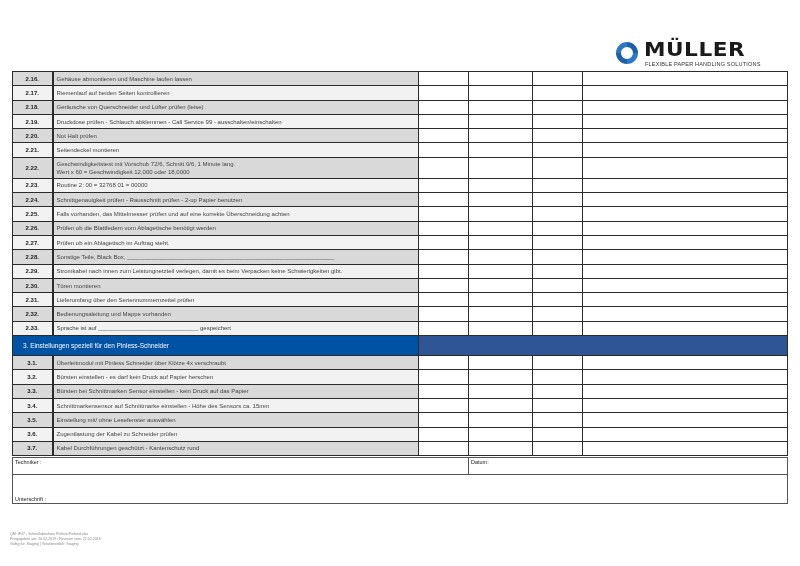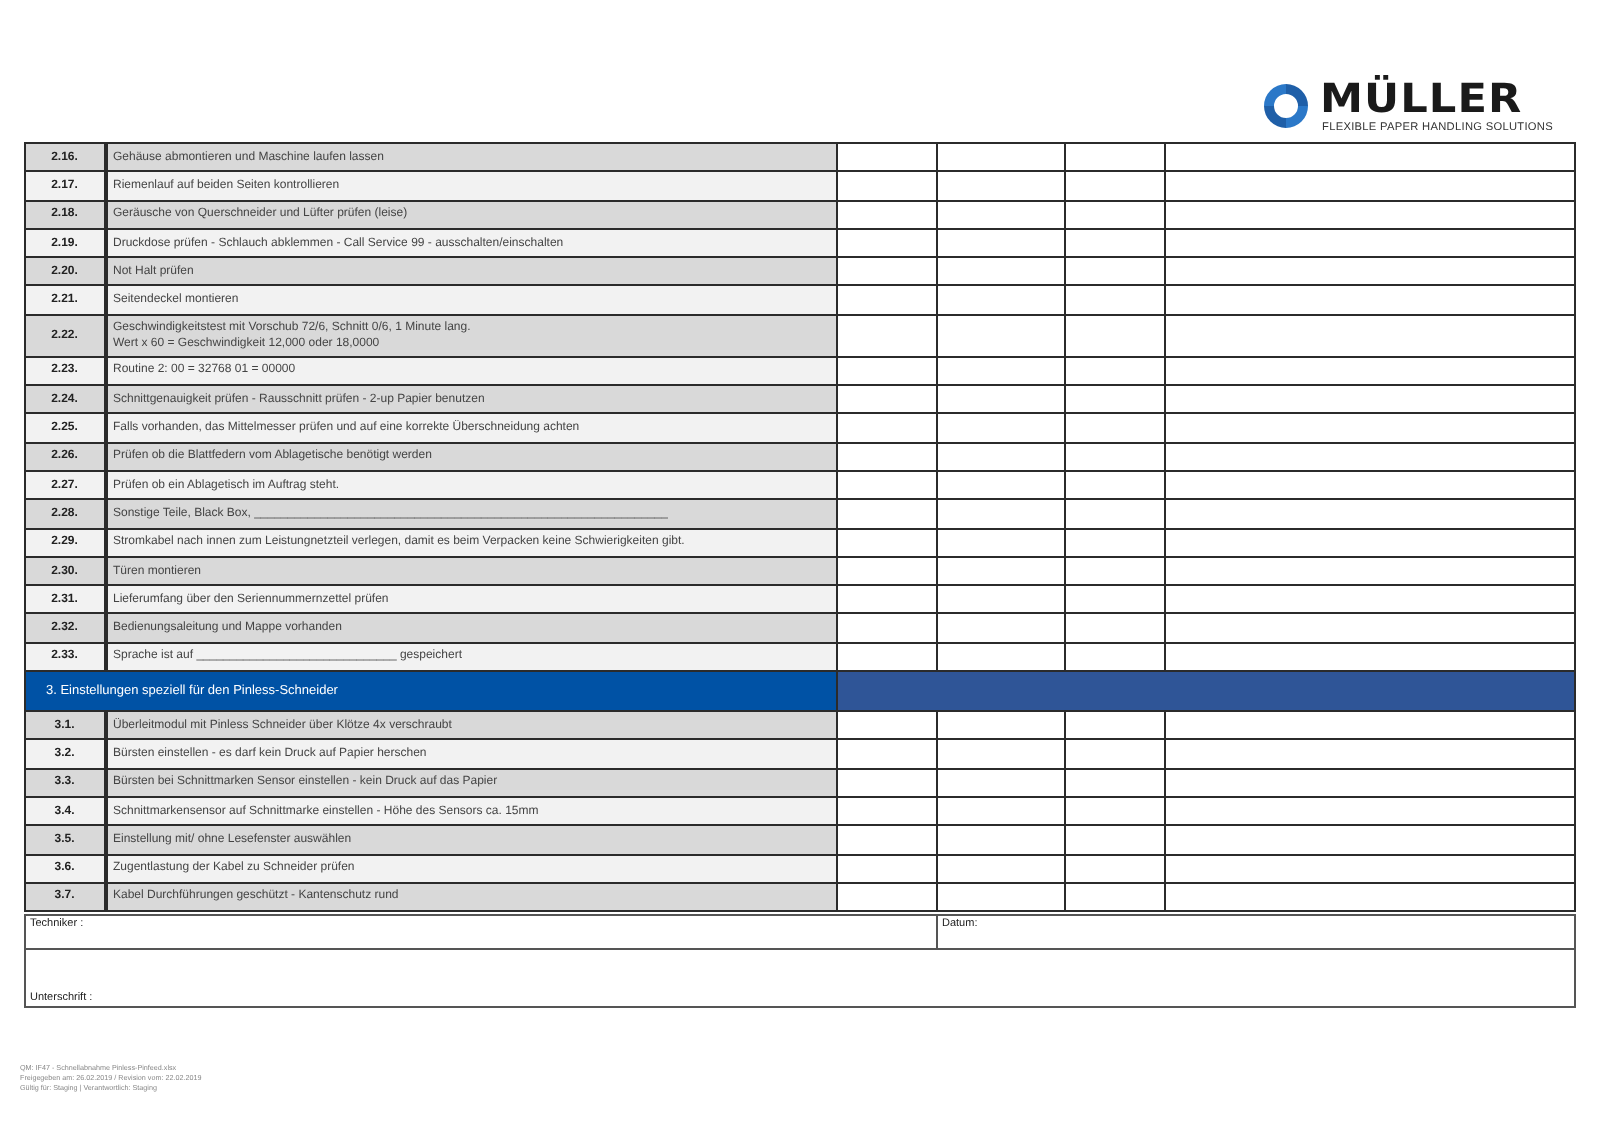--- a/index.html
+++ b/index.html
@@ -1,19 +1,19 @@
 <!DOCTYPE html>
 <html><head>
   <meta charset="utf-8">
   <style>
     * { box-sizing: border-box; margin: 0; padding: 0; }
     html, body { width: 800px; height: 566px; background: #ffffff; overflow: hidden; }
     body { position: relative; font-family: "Liberation Sans", sans-serif; color: #333; }
 
-    .logo { position: absolute; left: 630px; top: 38px; width: 130px; height: 32px; }
+    .logo { position: absolute; left: 614px; top: 38px; width: 130px; height: 32px; }
     .logo-icon { position: absolute; left: 0; top: 2px; width: 26px; height: 26px; }
     .logo-word { position: absolute; left: 30px; top: 1px; font-family: "DejaVu Sans", sans-serif; font-weight: bold; font-size: 20px; letter-spacing: 0.5px; color: #1a1a1a; line-height: 20px; transform: scaleX(1.08); transform-origin: left; }
     .logo-tag { position: absolute; left: 31px; top: 23px; font-size: 5.6px; letter-spacing: 0.15px; color: #333; white-space: nowrap; }
 
     table.checklist {
       position: absolute; left: 12px; top: 71px; width: 775px;
       border-collapse: collapse; table-layout: fixed;
     }
     table.checklist td {
       border: 1px solid #2b2b2b; font-size: 6px; height: 14.3px;

